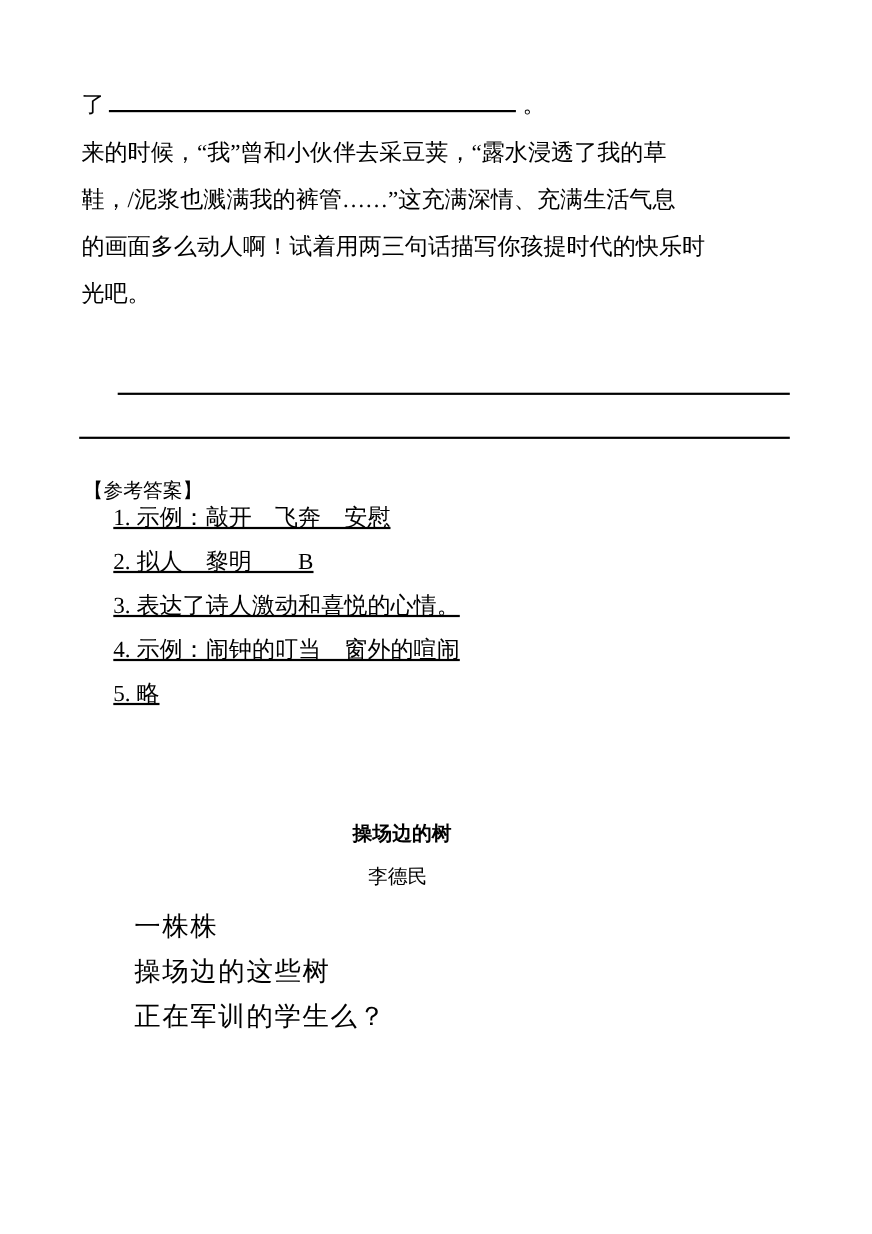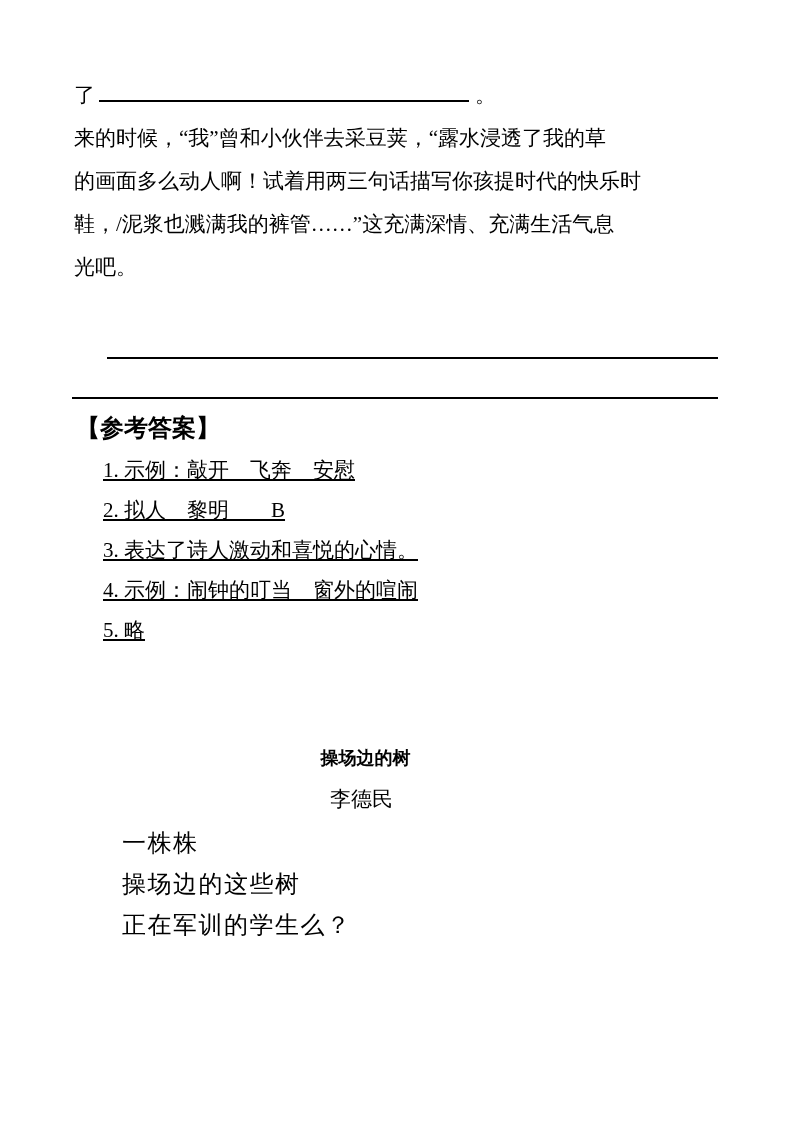--- a/index.html
+++ b/index.html
@@ -40,25 +40,24 @@
   .write-line {
     position: absolute;
     height: 2px;
     background: #000;
   }
   .write-line-1 { left: 107px; top: 357px; width: 611px; }
   .write-line-2 { left: 72px;  top: 397px; width: 646px; }
   .ref-heading {
     position: absolute;
     left: 76px;
-    top: 413px;
-    font-size: 24px;
+    top: 431px;
+    font-size: 18px;
     line-height: 30px;
     white-space: pre-wrap;
-    font-weight: bold;
   }
   .answers {
     position: absolute;
     left: 103px;
     top: 450px;
     width: 600px;
     text-decoration: underline;
   }
   .answer-item {
     white-space: pre-wrap;
@@ -74,21 +73,21 @@
     font-size: 18px;
     font-weight: bold;
     white-space: pre-wrap;
   }
   .poem-author {
     position: absolute;
     left: 0;
     top: 785px;
     width: 723px;
     text-align: center;
-    font-size: 21px;
+    font-size: 18px;
     white-space: pre-wrap;
   }
   .poem-body {
     position: absolute;
     left: 122px;
     top: 823px;
     width: 520px;
   }
   .poem-line {
     white-space: pre-wrap;
@@ -98,22 +97,22 @@
   }
 </style>
 </head>
 <body>
 
 <div class="page">
 
   <div class="question-block">
     <div class="line"><span>了</span><span class="blank-underline"></span><span>。</span></div>
     <div class="line">来的时候，“我”曾和小伙伴去采豆荚，“露水浸透了我的草</div>
+    <div class="line">鞋，/泥浆也溅满我的裤管……”这充满深情、充满生活气息</div>
     <div class="line">的画面多么动人啊！试着用两三句话描写你孩提时代的快乐时</div>
-    <div class="line">鞋，/泥浆也溅满我的裤管……”这充满深情、充满生活气息</div>
     <div class="line">光吧。</div>
   </div>
 
   <div class="write-line write-line-1"></div>
   <div class="write-line write-line-2"></div>
 
   <div class="ref-heading">【参考答案】</div>
 
   <div class="answers">
     <div class="answer-item">1. 示例：敲开　飞奔　安慰</div>

